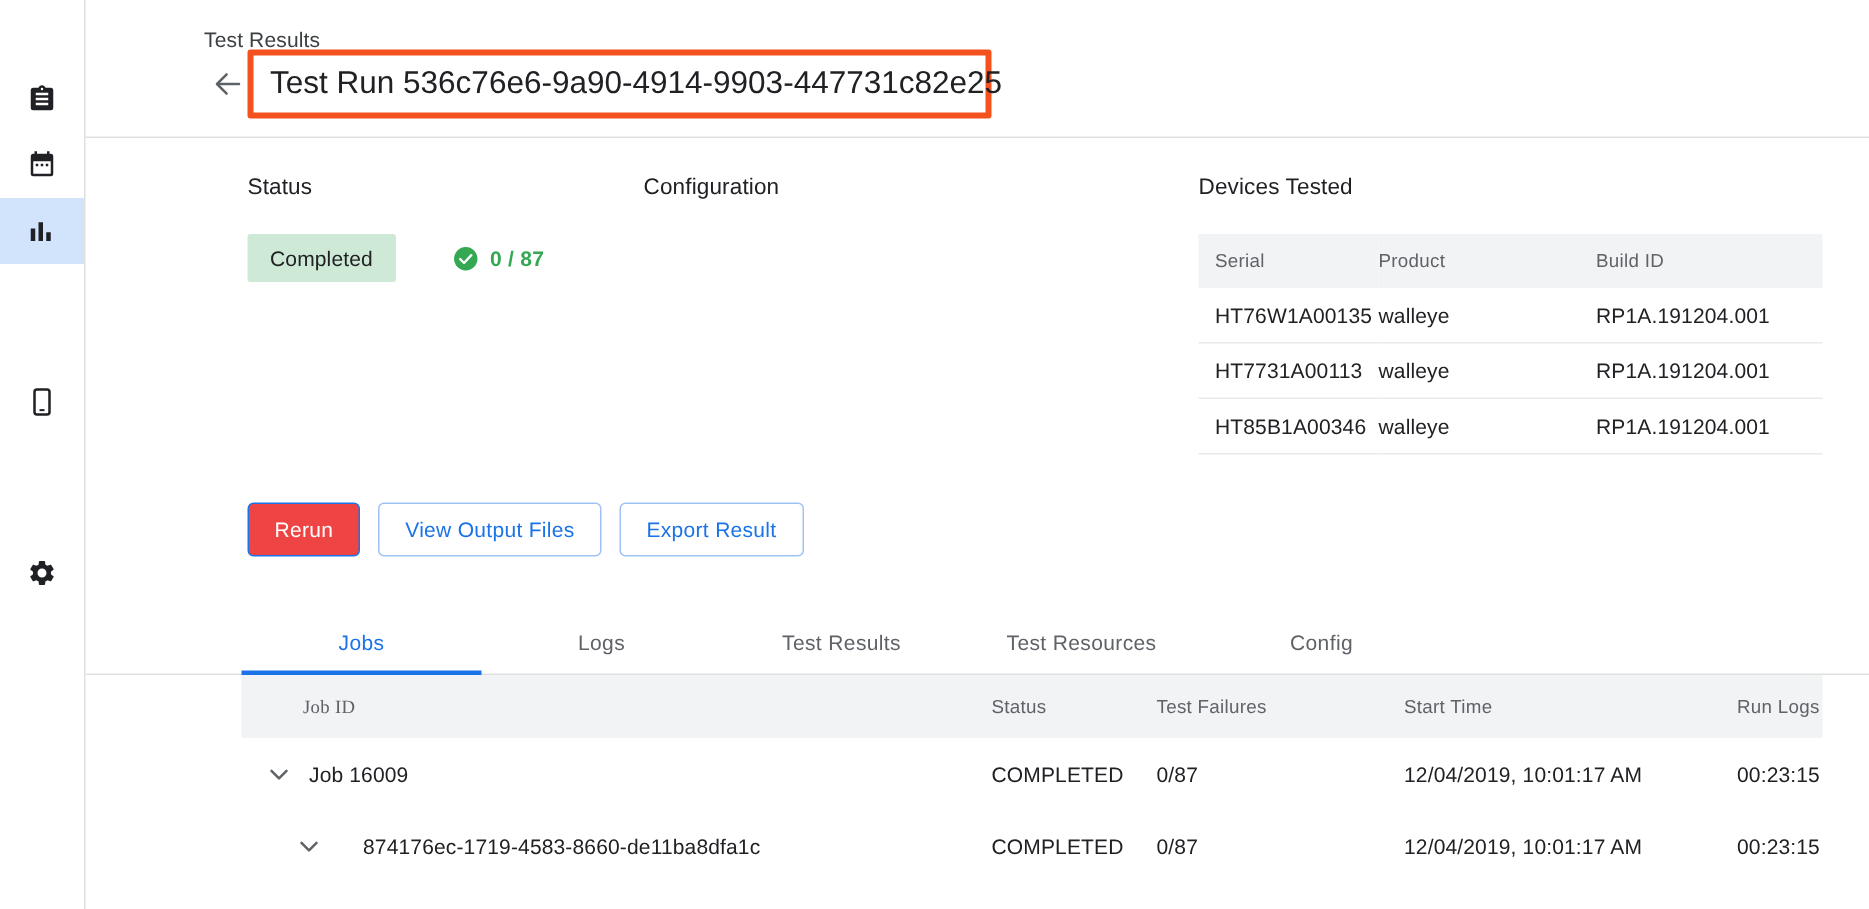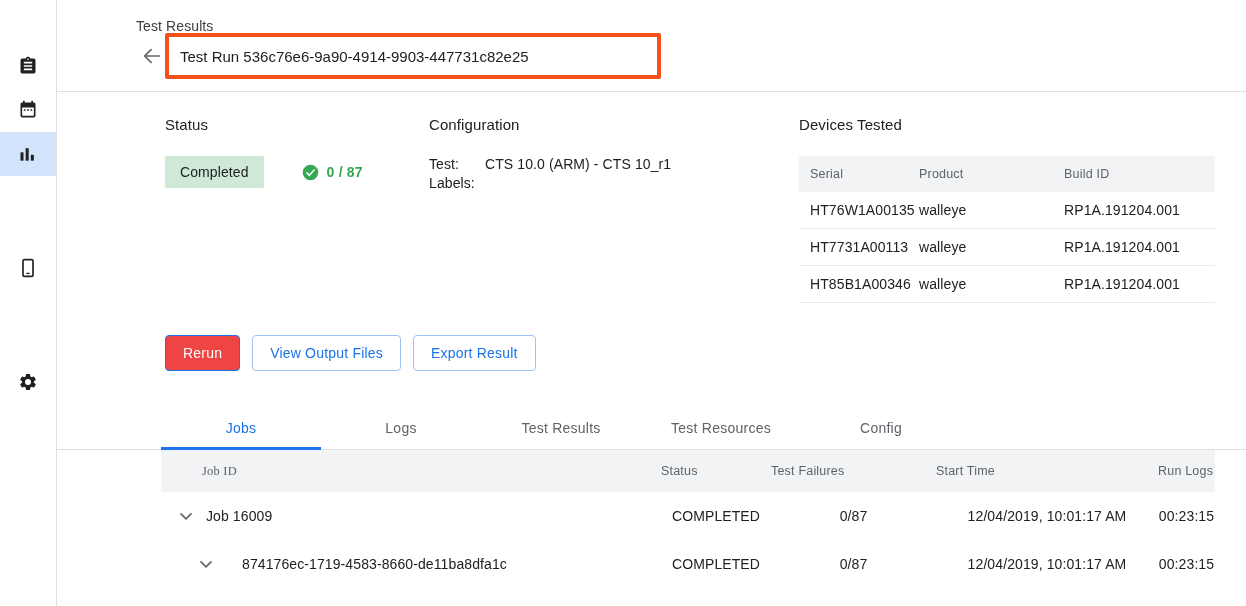--- a/index.html
+++ b/index.html
@@ -48,21 +48,21 @@
   }
   .title-wrap {
     position: absolute; left: 108px; top: 33px;
     width: 496px; height: 46px;
     border: 4px solid #f4511e;
     border-radius: 2px;
     background: transparent;
     display: flex; align-items: center;
   }
   .title {
-    font-size: 15px; color: #202124; letter-spacing: 0;
+    font-size: 21px; color: #202124; letter-spacing: 0;
     padding-left: 11px; white-space: nowrap;
   }
 
   
   .body { flex: 1; position: relative; overflow: hidden; padding: 0; }
 
   .summary { display: flex; padding: 24px 0 0 0; }
   .col-status { width: 372px; padding-left: 108px; }
   .col-config { width: 370px; }
   .col-devices { flex: 1; padding-right: 31px; }
@@ -140,21 +140,20 @@
   .jobs { width: 1158px; }
   .jobs-head {
     background: #f1f3f4; display: flex; align-items: center;
     height: 42px; font-size: 12.5px; color: #5f6368; letter-spacing: .2px;
     margin-left: 104px;
   }
   .jobs-row {
     display: flex; align-items: center; height: 48px;
     font-size: 14px; color: #202124; letter-spacing: .1px;
     margin-left: 104px;
-    text-align: center;
   }
   .c-jobid { width: 500px; display: flex; align-items: center; padding-left: 41px; }
   .c-jobid.head { padding-left: 41px; font-family: Liberation Serif, serif; }
   .c-status { width: 110px; }
   .c-failures { width: 165px; }
   .c-start { width: 222px; }
   .c-runtime { flex: 1; }
   .chev { width: 20px; height: 20px; color: #5f6368; margin-right: 10px; margin-left: -26px; cursor: pointer; flex: 0 0 20px; }
   .indent { padding-left: 61px; gap: 16px; }
   .indent .chev { margin-left: -26px; }
@@ -243,26 +242,20 @@
                   <polyline points="6.8,12.3 10.4,16 17.2,8.6" fill="none" stroke="#ffffff" stroke-width="2.2" stroke-linecap="round" stroke-linejoin="round"></polyline>
                 </svg>
               </span>
               <span>0 / 87</span>
             </span>
           </div>
         </div>
 
         <div class="col-config">
           <div class="section-title">Configuration</div>
-          <div class="cfg-grid">
-            <span class="cfg-key">Test:</span>
-            <span class="cfg-val">CTS 10.0 (ARM) - CTS 10_r1</span>
-            <span class="cfg-key">Labels:</span>
-            <span class="cfg-val"></span>
-          </div>
         </div>
 
         <div class="col-devices">
           <div class="section-title">Devices Tested</div>
           <table class="dev-table">
             <thead>
               <tr>
                 <th class="dev-c1">Serial</th>
                 <th class="dev-c2">Product</th>
                 <th>Build ID</th>

